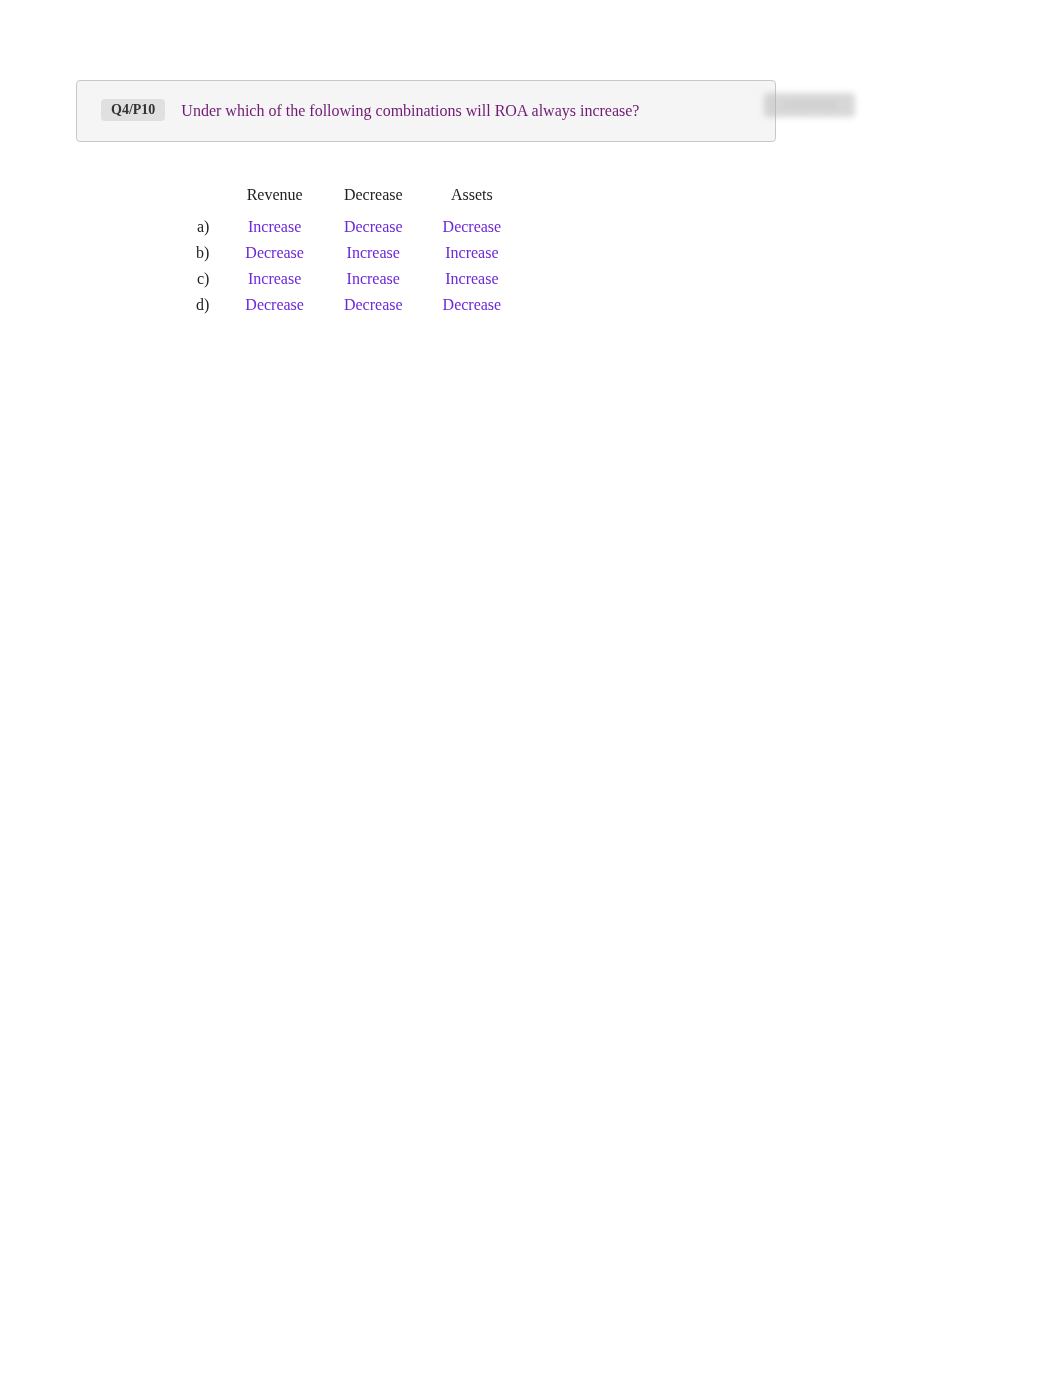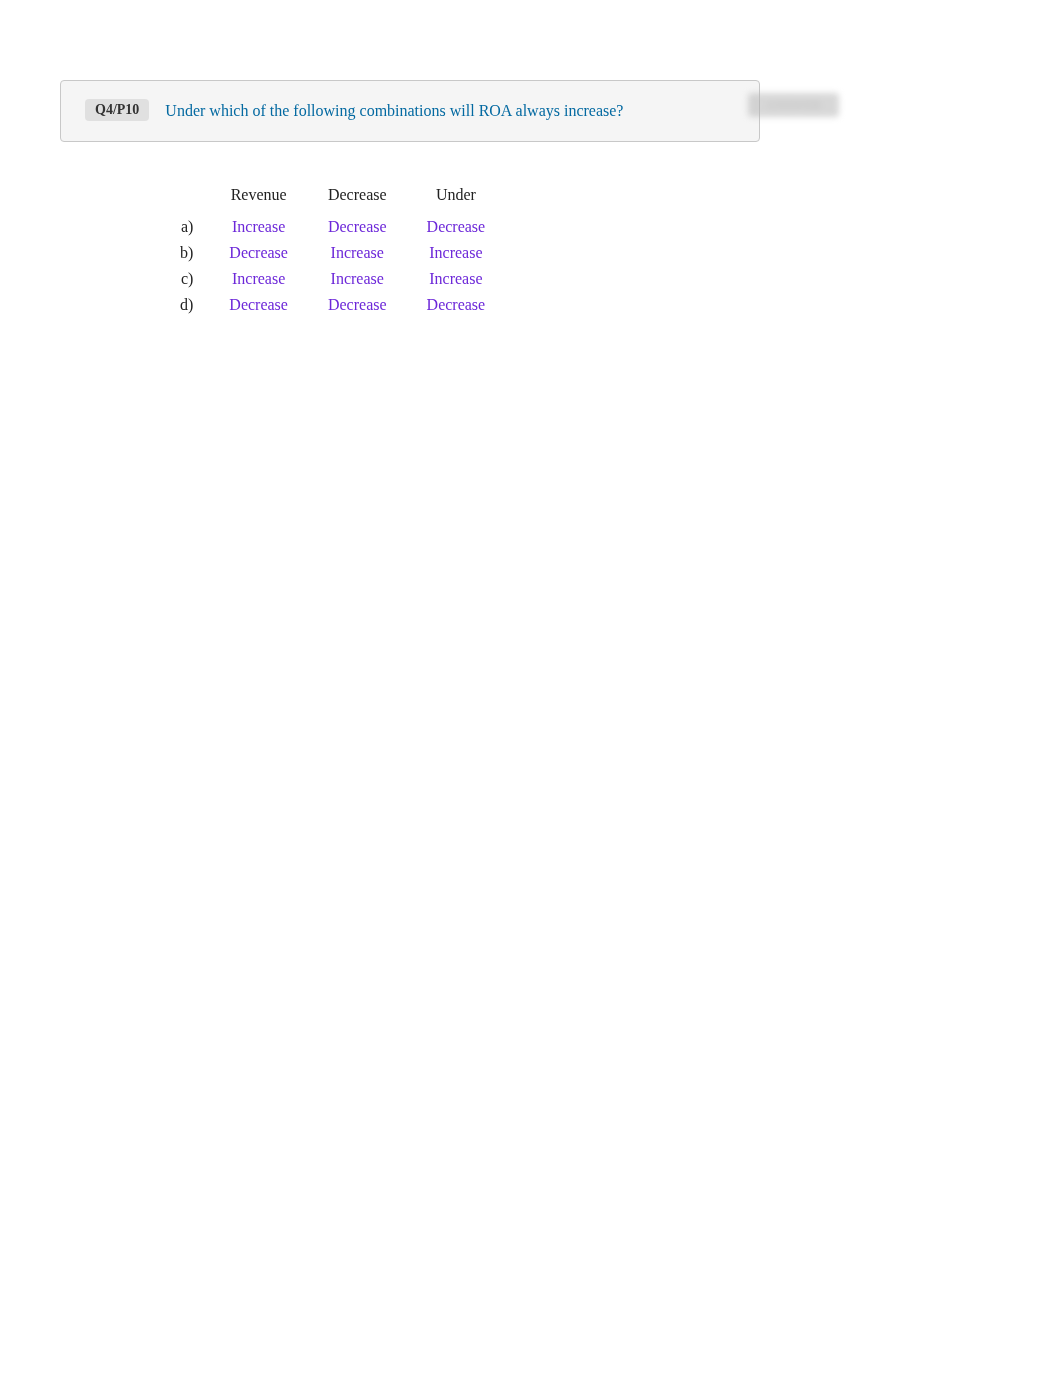--- a/index.html
+++ b/index.html
@@ -11,21 +11,21 @@
     body {
       width: 1062px;
       min-height: 1377px;
       background: #ffffff;
       font-family: Georgia, 'Times New Roman', serif;
       font-size: 16px;
       color: #222222;
     }
 
     .page-container {
-      padding: 80px 60px;
+      padding: 80px 76px;
     }
 
     .question-box {
       border: 1px solid #c8c8c8;
       border-radius: 4px;
       background: #f5f5f5;
       padding: 18px 24px;
       display: flex;
       align-items: flex-start;
       gap: 16px;
@@ -39,21 +39,21 @@
       padding: 3px 10px;
       font-size: 14px;
       font-weight: bold;
       color: #333;
       white-space: nowrap;
       flex-shrink: 0;
     }
 
     .question-text {
       font-size: 16px;
-      color: #0369a1;
+      color: #701a75;
       line-height: 1.5;
     }
 
     .answer-badge {
       position: absolute;
       right: -80px;
       top: 12px;
       background: #b0b0b0;
       border-radius: 4px;
       padding: 4px 18px;
@@ -104,21 +104,21 @@
     <span class="answer-badge">ANSWER</span>
   </div>
 
   <div class="table-area">
     <table class="answer-table">
       <thead>
         <tr>
           <th></th>
           <th>Revenue</th>
           <th>Decrease</th>
-          <th>Under</th>
+          <th>Assets</th>
         </tr>
       </thead>
       <tbody>
         <tr>
           <td class="row-label">a)</td>
           <td>Increase</td>
           <td>Decrease</td>
           <td>Decrease</td>
         </tr>
         <tr>

